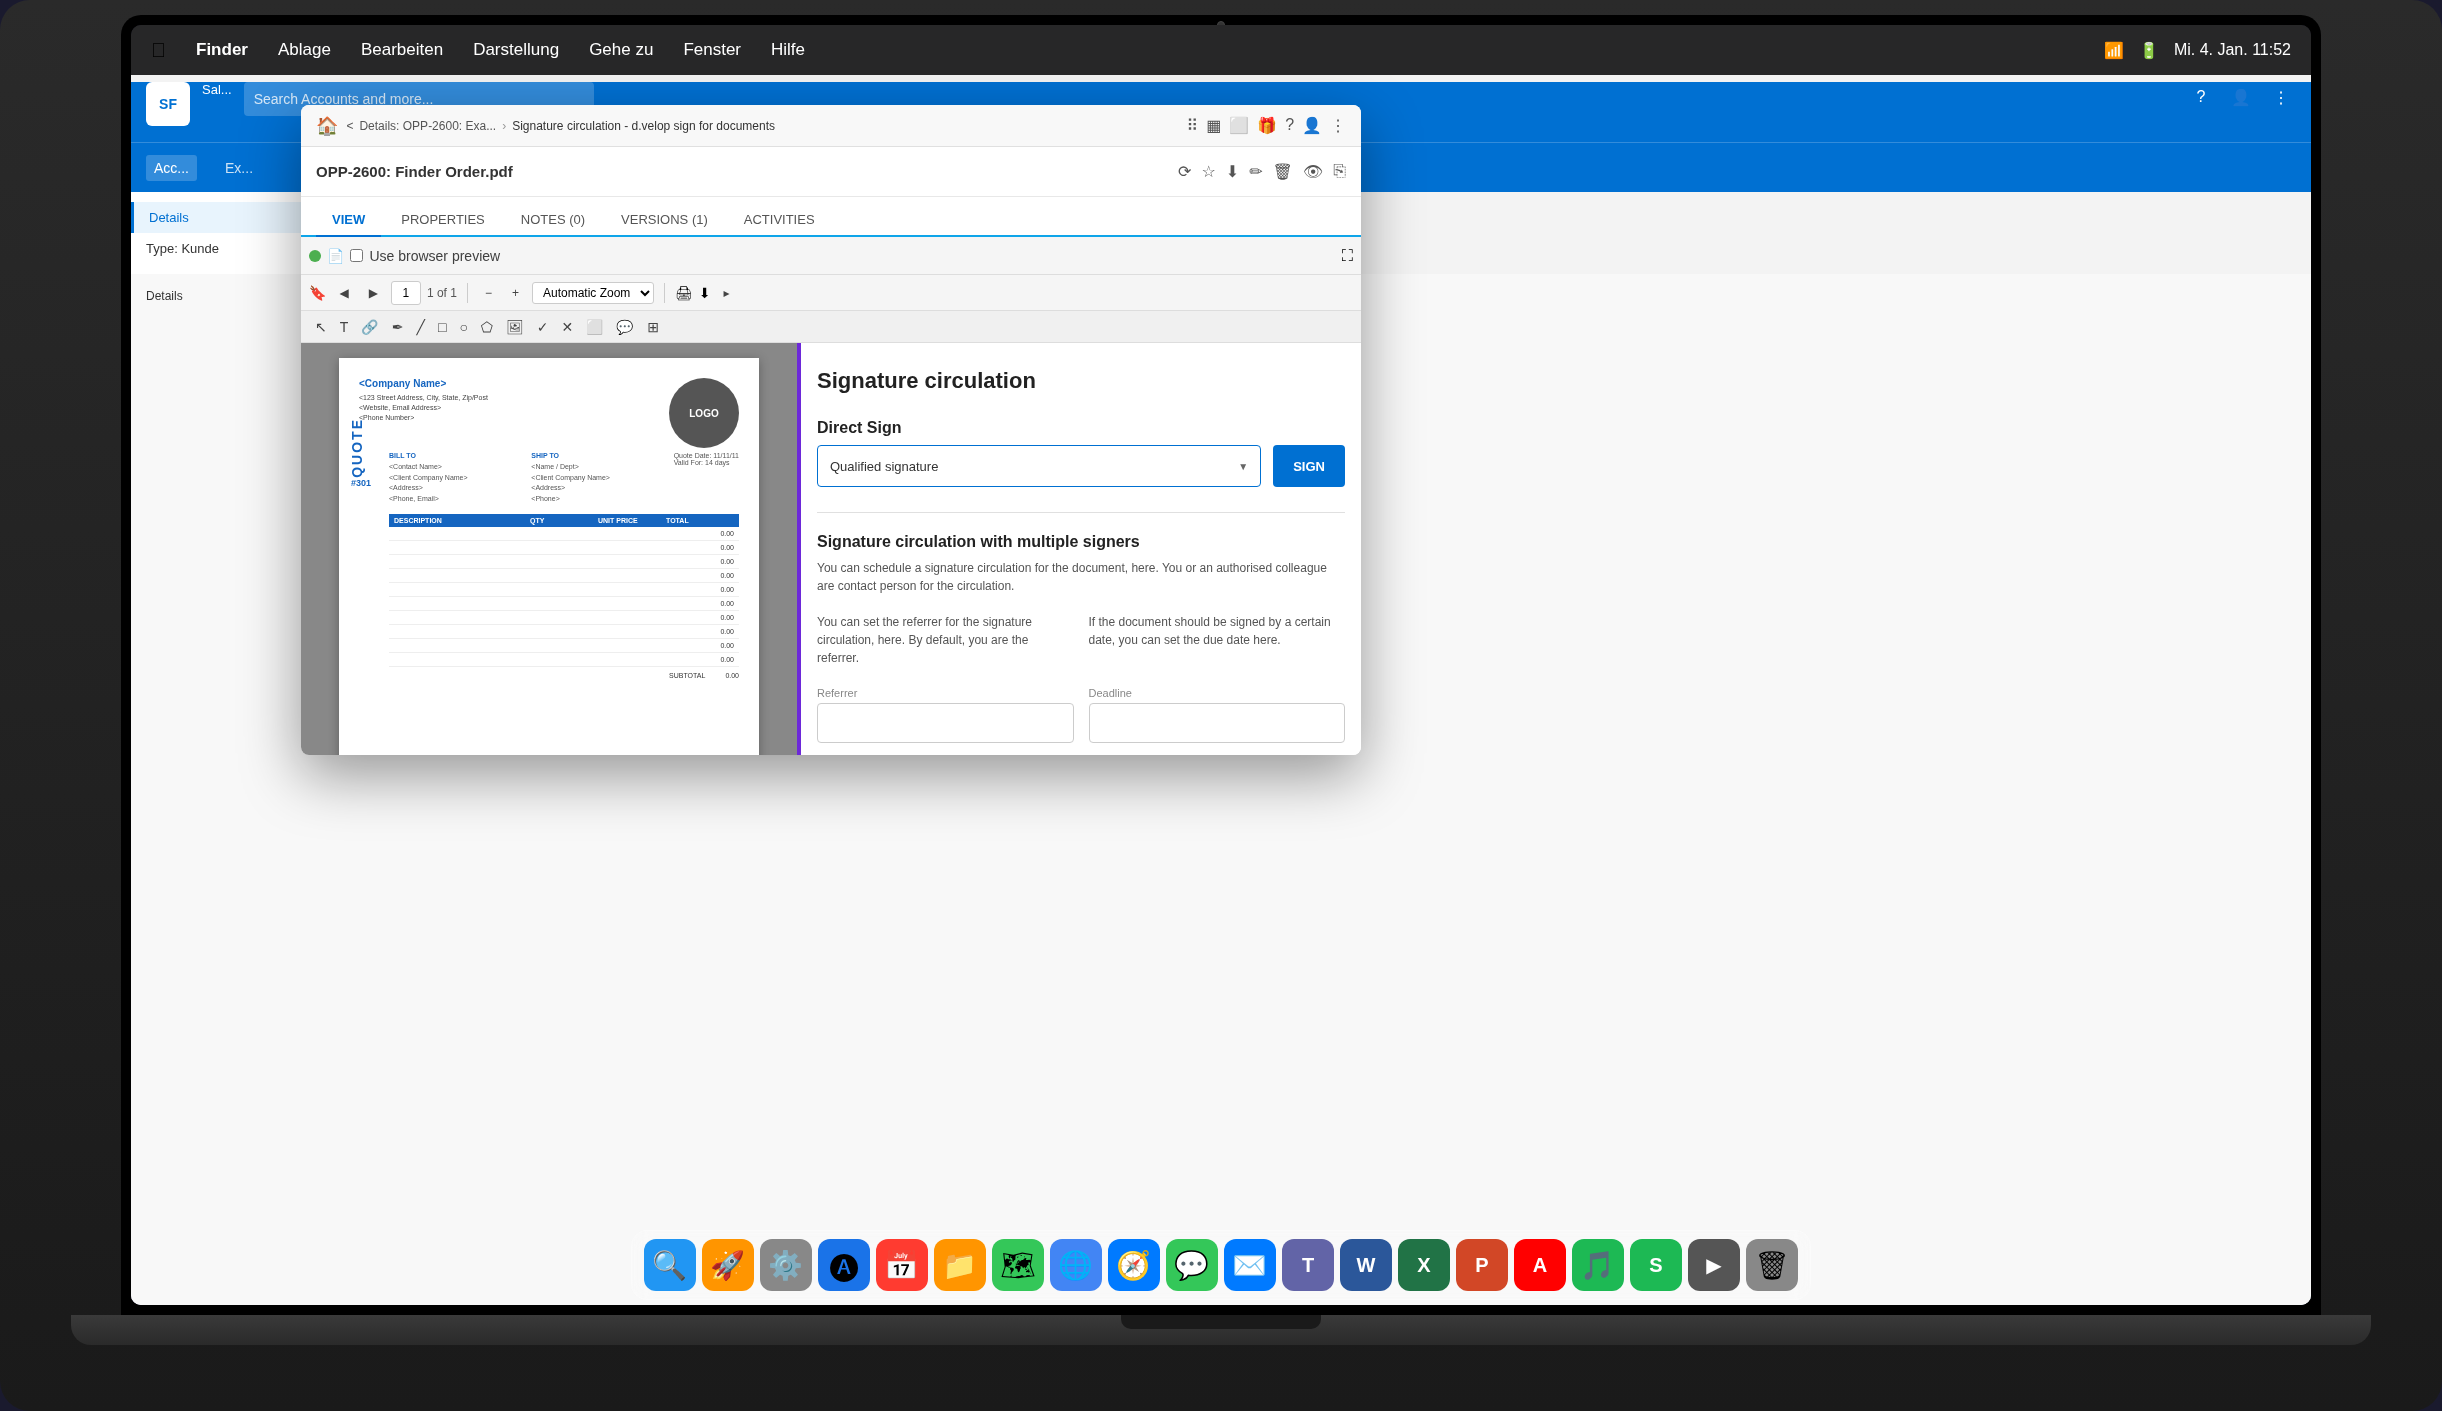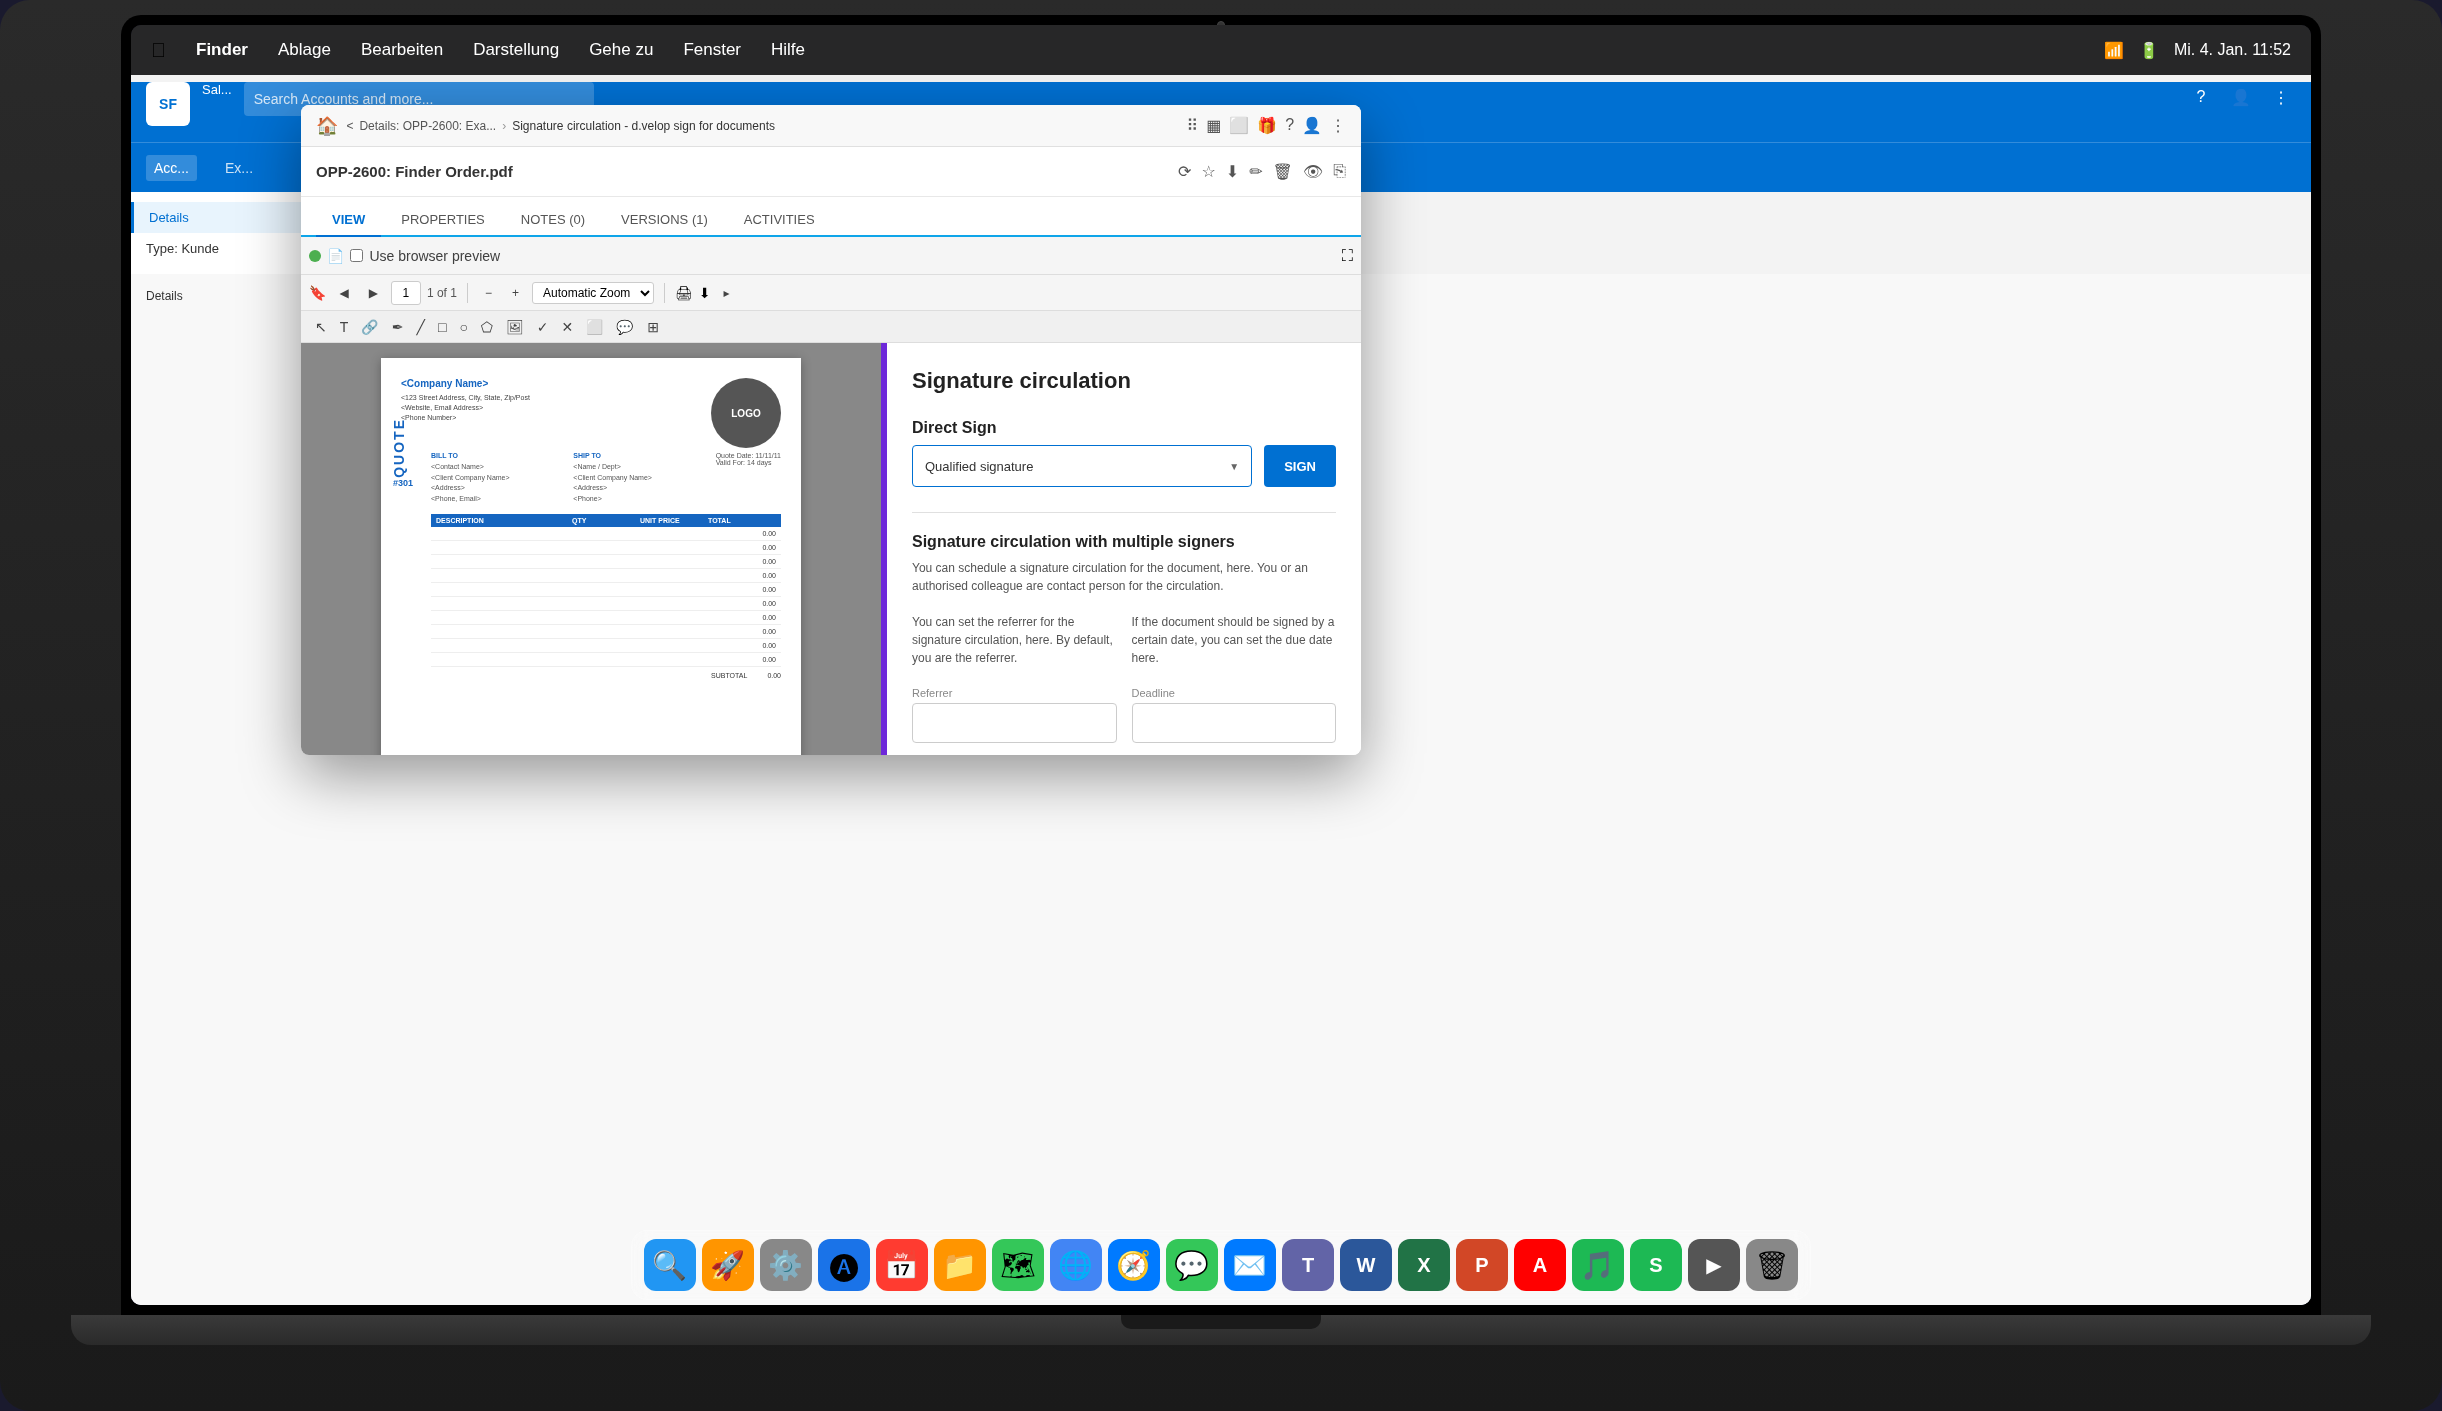--- a/index.html
+++ b/index.html
@@ -464,25 +464,25 @@
       display: flex;
       justify-content: flex-end;
       margin-top: 5px;
       font-size: 7px;
       margin-left: 30px;
       gap: 20px;
     }
 
     
     .signature-panel {
-      width: 480px;
+      width: 564px;
       background: #fff;
-      border-left: 6px solid #6d28d9;
+      border-left: 4px solid #6d28d9;
       overflow-y: auto;
-      padding: 25px 25px 20px;
+      padding: 25px 16px 20px;
     }
 
     .sig-main-title {
       font-size: 22px;
       font-weight: 600;
       color: #222;
       margin-bottom: 25px;
     }
 
     .sig-section-title {

